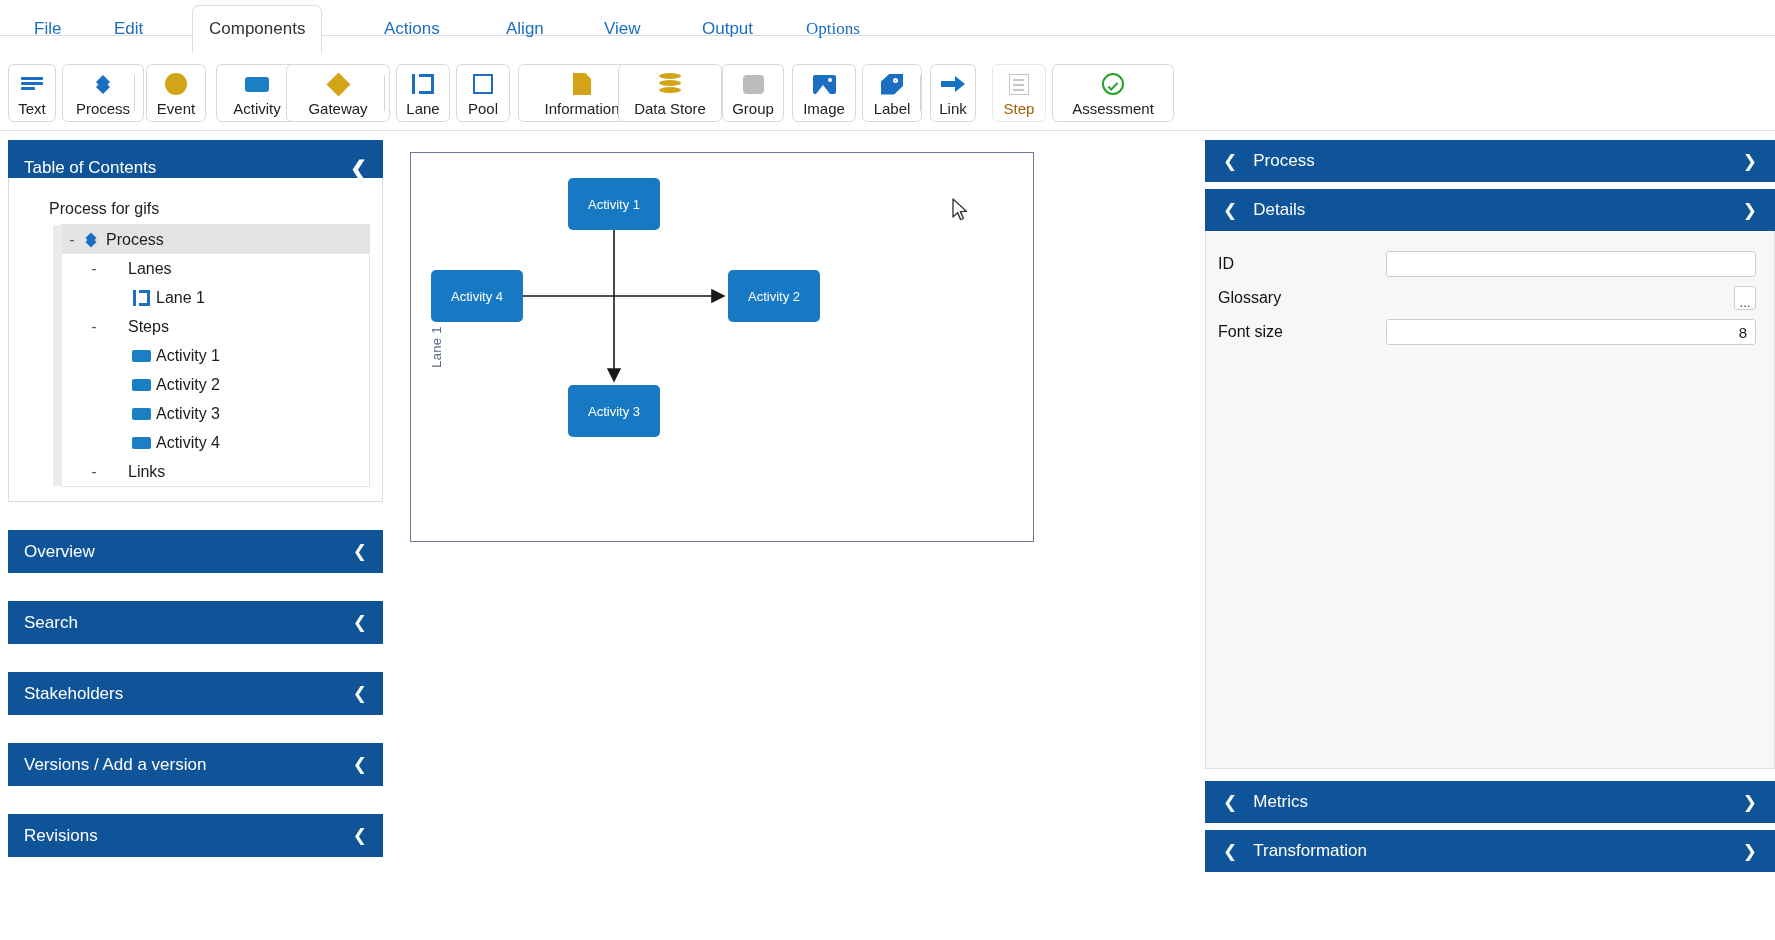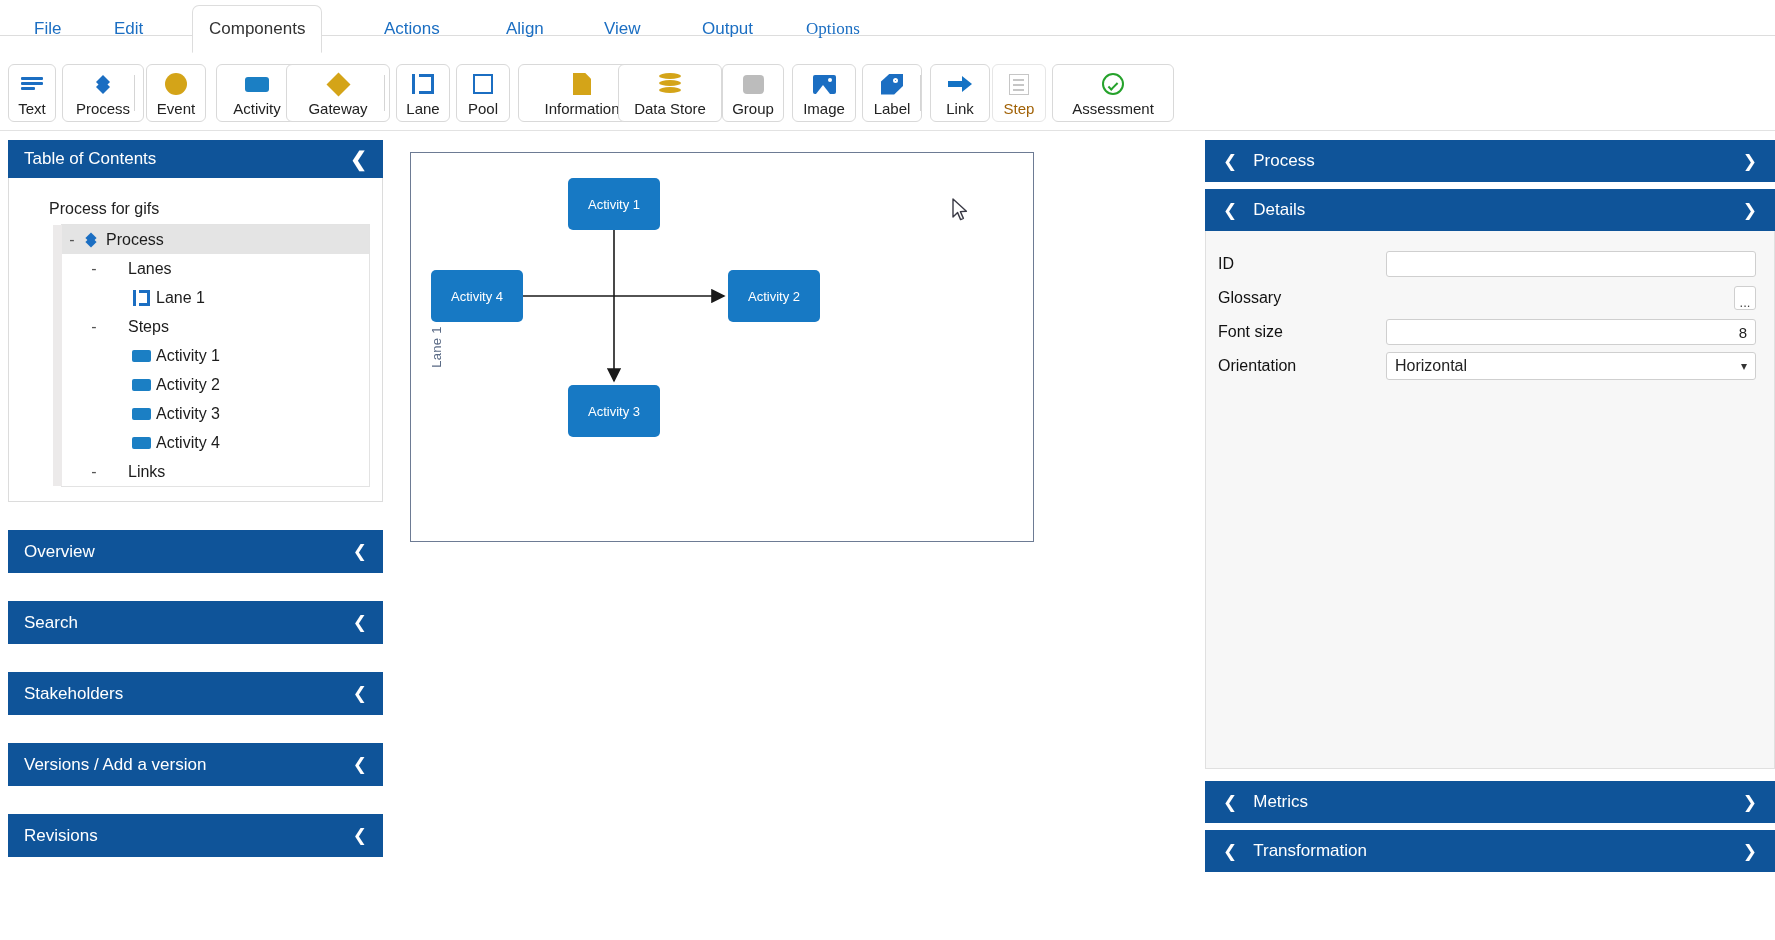--- a/index.html
+++ b/index.html
@@ -116,21 +116,21 @@
   .ic-check { width: 22px; height: 22px; border-radius: 50%; border: 2px solid #25a22b;
               position: relative; }
   .ic-check i { position: absolute; left: 4px; top: 8px; width: 10px; height: 5px;
                 border-left: 2px solid #25a22b; border-bottom: 2px solid #25a22b;
                 transform: rotate(-45deg); }
 
   
   .leftpanel { position: absolute; left: 8px; top: 140px; width: 375px; }
   .panel-head {
     background: #0f5499; color: #ffffff;
-    height: 38px; display: flex; align-items: center;
+    height: 38px; display: flex; align-items: flex-end;
     padding: 0 16px; font-size: 17px; cursor: pointer;
     justify-content: space-between;
   }
   .panel-head .chev { font-size: 20px; font-weight: bold; line-height: 1; }
   .toc-box {
     border: 1px solid #dcdcdc; border-top: none;
     background: #ffffff; padding: 12px 12px 14px 12px;
   }
   .toc-root { font-size: 16px; color: #222222; margin: 10px 0 6px 28px; }
   .toc-scroll {
@@ -327,21 +327,21 @@
     </div>
     <div class="tool" style="left: 862px; width: 60px;">
       <span class="ticon">
         <span class="ic-label">
           <i></i>
           <s></s>
         </span>
       </span>
       <span class="tlabel">Label</span>
     </div>
-    <div class="tool" style="left: 930px; width: 60px;">
+    <div class="tool" style="left: 930px; width: 46px;">
       <span class="ticon">
         <span class="ic-arrow">
           <i></i>
           <s></s>
         </span>
       </span>
       <span class="tlabel">Link</span>
     </div>
     <div class="tool disabled" style="left: 992px; width: 54px;">
       <span class="ticon">
@@ -523,27 +523,20 @@
       <div class="finput"></div>
     </div>
     <div class="frow">
       <div class="flabel">Glossary</div>
       <div class="glossbtn">...</div>
     </div>
     <div class="frow">
       <div class="flabel">Font size</div>
       <div class="finput">8</div>
     </div>
-    <div class="frow">
-      <div class="flabel">Orientation</div>
-      <div class="fselect">
-        <span>Horizontal</span>
-        <span class="caret">▾</span>
-      </div>
-    </div>
   </div>
 
   <div class="rfoot" id="right-footers">
       <div class="rhead" style="margin-top: 0px;">
         <span class="lbl">
           <span>❮</span>
           <span>Metrics</span>
         </span>
         <span>❯</span>
       </div>

